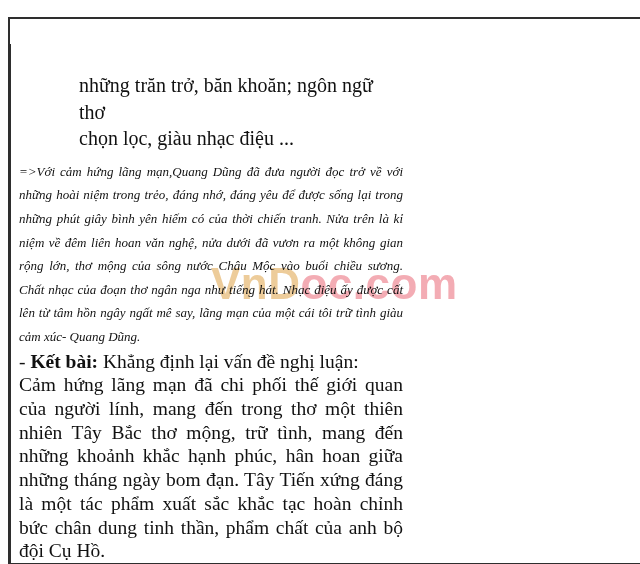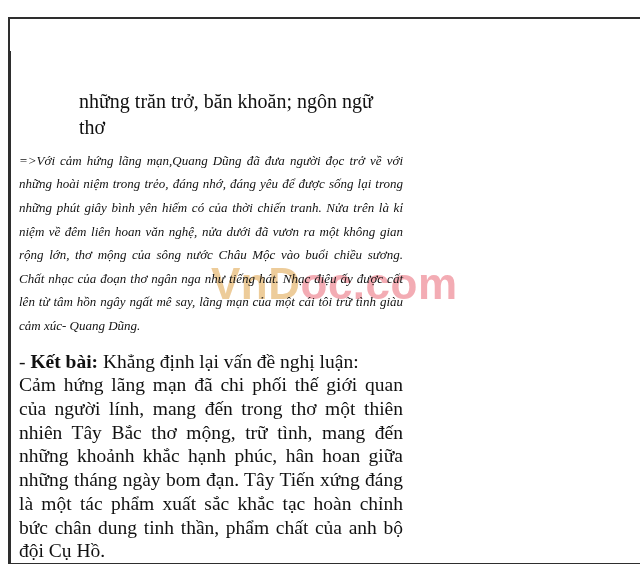--- a/index.html
+++ b/index.html
@@ -31,21 +31,21 @@
   .romantic-summary {
     margin-top: 8px;
     font-style: italic;
     font-size: 13px;
     line-height: 23.6px;
     text-align: justify;
   }
   .conclusion-head {
     font-size: 19.5px;
     line-height: 23.8px;
-    margin-top: 12px;
+    margin-top: 1px;
   }
   .conclusion-head b { font-weight: bold; }
   .conclusion-body {
     font-size: 19.5px;
     line-height: 23.7px;
     text-align: justify;
   }
 
   .score-val {
     position: absolute;
@@ -83,20 +83,21 @@
 
   <div class="col col-task"></div>
 
   <div class="col col-part"></div>
 
   <div class="col col-content">
     <div class="content-inner">
 
       <div class="carryover">
         <div>những trăn trở, băn khoăn; ngôn ngữ thơ</div>
+        <div>chọn lọc, giàu nhạc điệu ...</div>
       </div>
 
       <div class="romantic-summary">=&gt;Với cảm hứng lãng mạn,Quang Dũng đã đưa người đọc trở về với những hoài niệm trong trẻo, đáng nhớ, đáng yêu để được sống lại trong những phút giây bình yên hiếm có của thời chiến tranh. Nửa trên là kỉ niệm về đêm liên hoan văn nghệ, nửa dưới đã vươn ra một không gian rộng lớn, thơ mộng của sông nước Châu Mộc vào buổi chiều sương. Chất nhạc của đoạn thơ ngân nga như tiếng hát. Nhạc điệu ấy được cất lên từ tâm hồn ngây ngất mê say, lãng mạn của một cái tôi trữ tình giàu cảm xúc- Quang Dũng.</div>
 
       <div class="conclusion-head"><span>- </span><b>Kết bài:</b><span> Khẳng định lại vấn đề nghị luận:</span></div>
 
       <div class="conclusion-body">Cảm hứng lãng mạn đã chi phối thế giới quan của người lính, mang đến trong thơ một thiên nhiên Tây Bắc thơ mộng, trữ tình, mang đến những khoảnh khắc hạnh phúc, hân hoan giữa những tháng ngày bom đạn. Tây Tiến xứng đáng là một tác phẩm xuất sắc khắc tạc hoàn chỉnh bức chân dung tinh thần, phẩm chất của anh bộ đội Cụ Hồ.</div>
 
     </div>
   </div>

